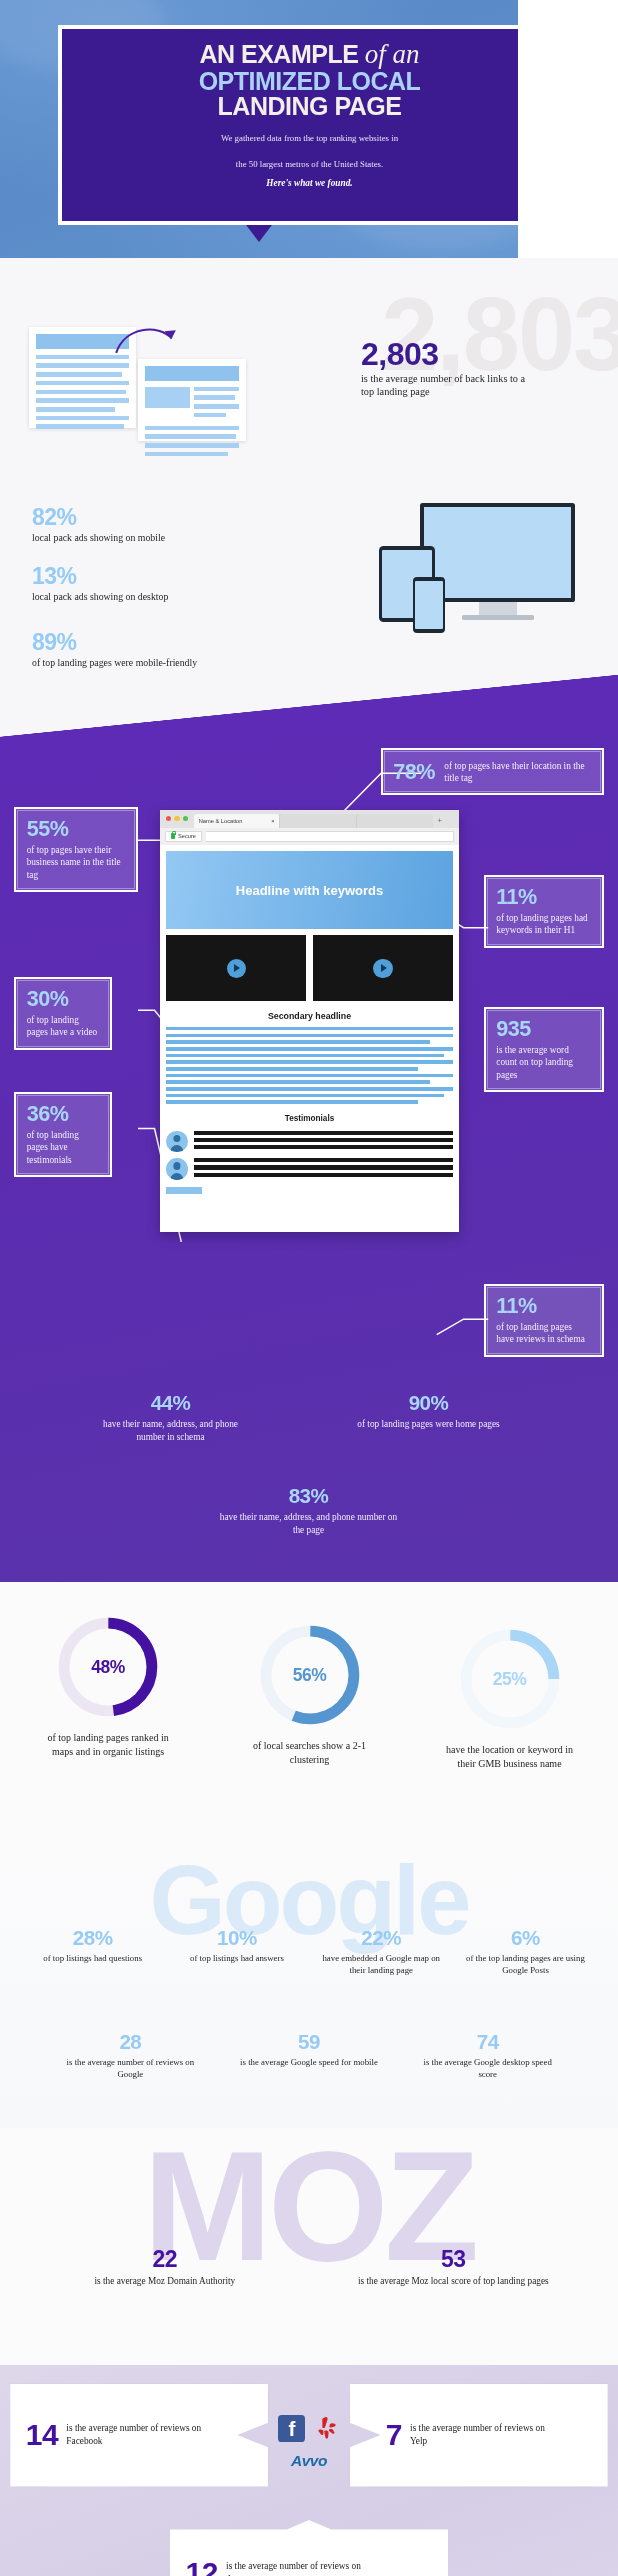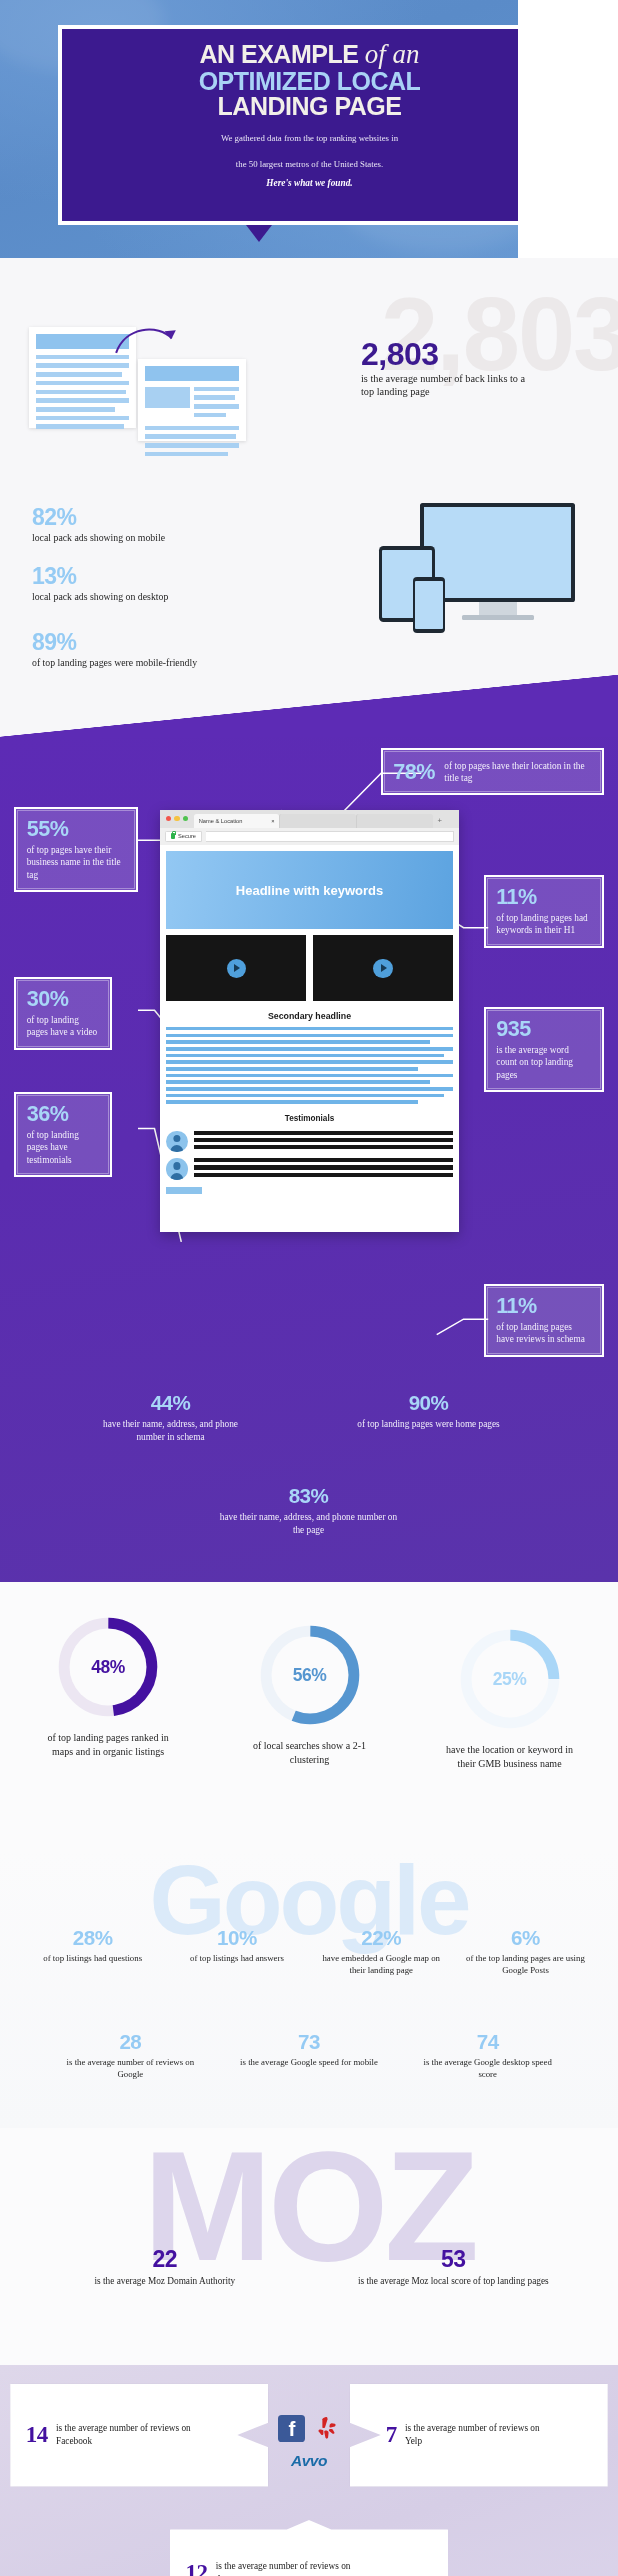--- a/index.html
+++ b/index.html
@@ -192,21 +192,21 @@
   .moz3 > div { flex:1; text-align:center; padding: 0 20.6px; }
   .m-num { font-family:"Liberation Sans",sans-serif; font-weight:700; font-size: 23px;
            color:#4411a0; letter-spacing:-0.5px; }
   .m-cap { font-size: 9.3px; line-height: 1.35; color:#1f1f1f; margin-top: 2.1px; }
 
   
   .reviews { position:relative; width:618px; height: 319px;
              background: linear-gradient(160deg,#ded7ea 0%, #d6cee6 55%, #ddd6ec 100%); overflow:hidden; }
   .rv-card { position:absolute; background:#ffffff; box-shadow: 0 2.1px 7.2px rgba(0,0,0,.12);
              display:flex; align-items:center; gap: 8.2px; padding: 14.4px 15.5px; }
-  .rv-num { font-family:Liberation Serif, serif; font-weight:700; font-size: 23px;
+  .rv-num { font-family:Liberation Sans, sans-serif; font-weight:700; font-size: 30px;
             color:#4411a0; letter-spacing:-0.5px; }
   .rv-txt { font-size: 9.3px; line-height:1.38; color:#1b1b1b; }
   .fb { width: 27px; height: 27px; background:#3b5998; border-radius: 3.6px; position:relative; }
   .fb-f { position:absolute; left:50%; top:4.1px; transform:translateX(-50%);
           color:#fff; font-family:"Liberation Sans",sans-serif; font-weight:700; font-size: 20.6px; line-height:1; }
   .yelp { width: 27px; height: 27px; position:relative; }
   .avvo { font-family:"Liberation Sans",sans-serif; font-weight:700; font-style:italic;
           font-size: 15.5px; color:#1b6ca8; letter-spacing:-0.5px; }
 </style>
 </head>
@@ -498,21 +498,21 @@
         <div class="g-num">6%</div>
         <div class="g-cap">of the top landing pages are using Google Posts</div>
       </div>
     </div>
     <div class="g3">
       <div>
         <div class="g-num">28</div>
         <div class="g-cap">is the average number of reviews on Google</div>
       </div>
       <div>
-        <div class="g-num">73</div>
+        <div class="g-num">59</div>
         <div class="g-cap">is the average Google speed for mobile</div>
       </div>
       <div>
         <div class="g-num">74</div>
         <div class="g-cap">is the average Google desktop speed score</div>
       </div>
     </div>
   </div>
 
   <div class="moz">

